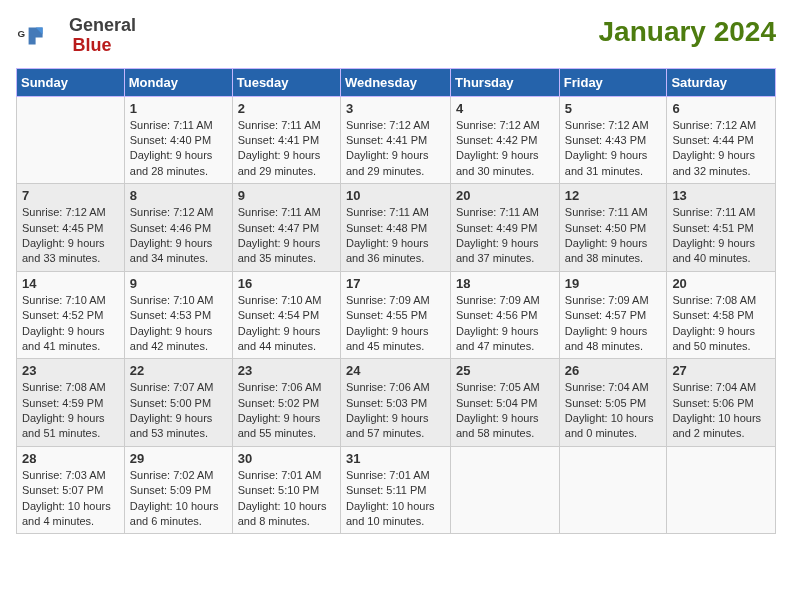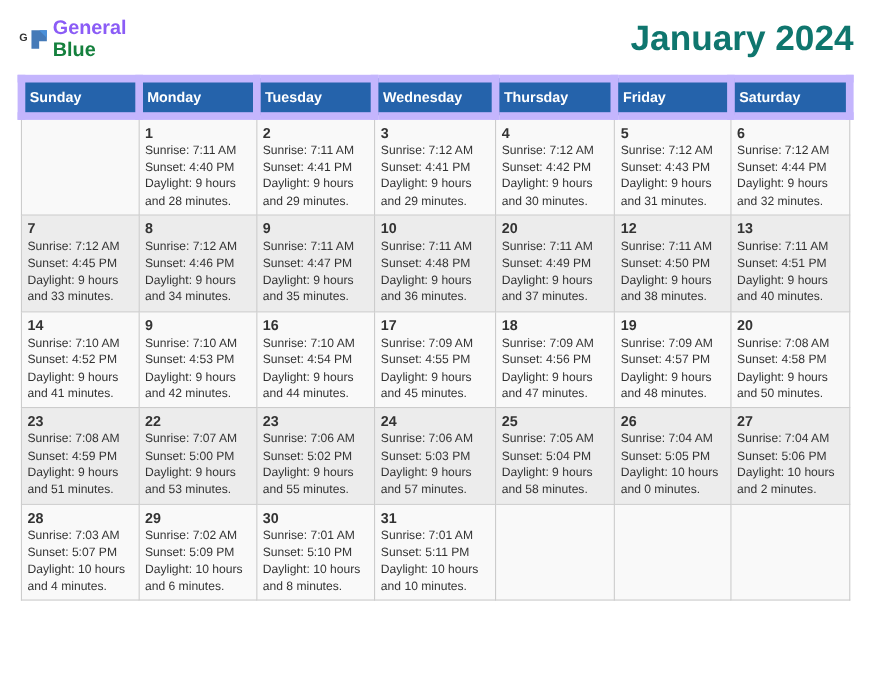--- a/index.html
+++ b/index.html
@@ -20,52 +20,52 @@
       display: flex;
       align-items: center;
     }
     .logo-text {
       display: flex;
       flex-direction: column;
       font-size: 18px;
       font-weight: bold;
       line-height: 1.1;
     }
-    .logo-general { color: #8b5cf6; }
-    .logo-blue { color: #15803d; }
+    .logo-general { color: #404040; margin-left: 21px; }
+    .logo-blue { color: #b91c1c; text-align: center; }
     .logo-icon {
       width: 28px;
       height: 28px;
       margin-right: 4px;
     }
     .title-block {
       text-align: right;
     }
     .title-block h1 {
-      font-size: 32px;
-      font-weight: bold;
-      color: #0f766e;
+      font-size: 28px;
+      font-weight: bold;
+      color: #4d7c0f;
     }
     .title-block h2 {
       font-size: 16px;
       font-weight: normal;
       color: #444;
     }
     .calendar {
       width: 100%;
       border-collapse: collapse;
       border: 1px solid #ccc;
     }
     .calendar thead tr th {
       background-color: #2563ab;
       color: #fff;
       padding: 6px 4px;
       font-size: 13px;
       text-align: left;
-      border: 7px solid #c4b5fd;
+      border: 1px solid #c4b5fd;
       font-weight: bold;
     }
     .calendar tbody tr td {
       vertical-align: top;
       border: 1px solid #ccc;
       padding: 4px 5px;
       font-size: 11px;
       color: #333;
       width: 113px;
       min-height: 80px;

